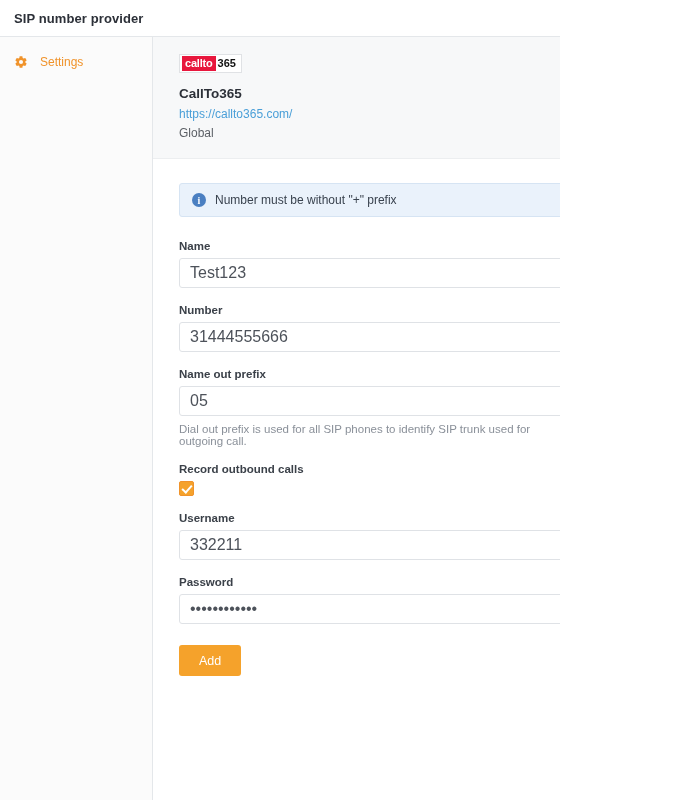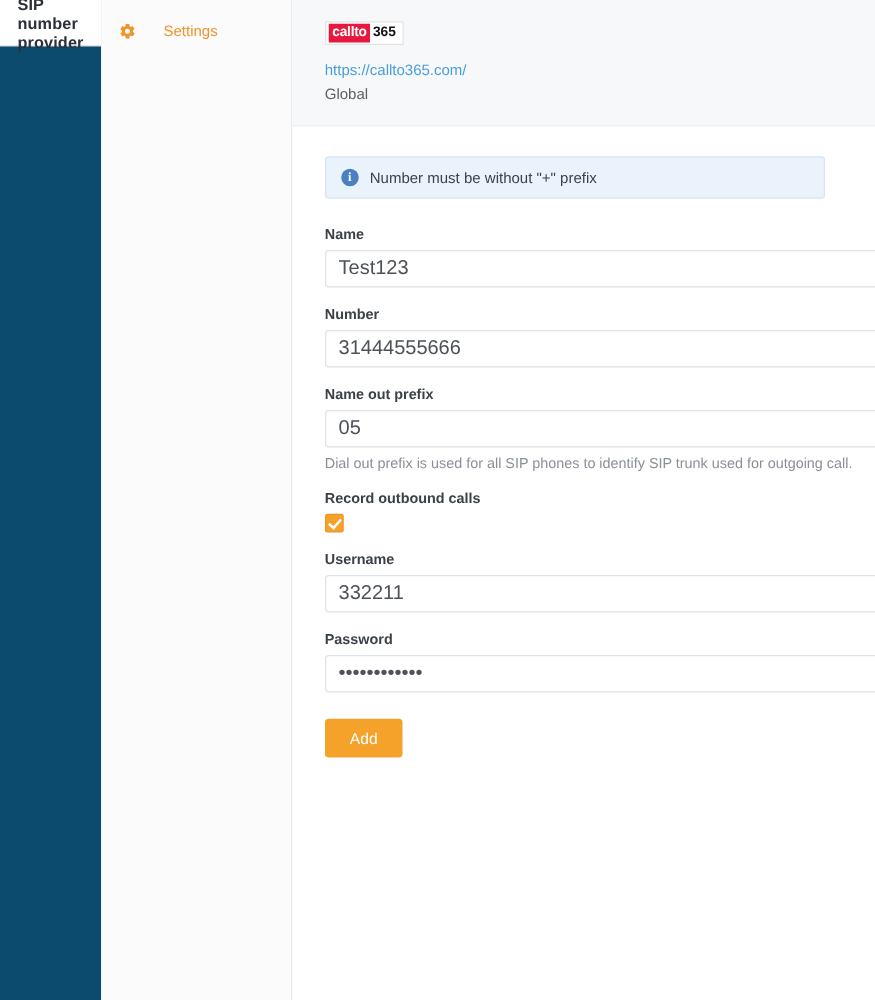--- a/index.html
+++ b/index.html
@@ -8,22 +8,22 @@
     width: 700px; height: 800px;
     background: #ffffff;
     font-family: "Liberation Sans", sans-serif;
     color: #333333;
     overflow: hidden;
   }
   .app {
     width: 560px;
     height: 800px;
     display: flex;
-    flex-direction: row;
-    background: #0c4a6e;
+    flex-direction: column;
+    background: #86efac;
   }
   
   .header {
     height: 37px;
     min-height: 37px;
     background: #ffffff;
     border-bottom: 1px solid #e4e7ea;
     display: flex;
     align-items: center;
     padding: 0 14px;
@@ -45,21 +45,21 @@
   .sidebar {
     width: 153px;
     min-width: 153px;
     background: #fbfbfb;
     border-right: 1px solid #e4e7ea;
     padding-top: 12px;
   }
   .sidebar-item {
     display: flex;
     align-items: center;
-    gap: 22px;
+    gap: 12px;
     padding: 6px 14px;
     cursor: pointer;
   }
   .sidebar-item .gear {
     width: 14px;
     height: 14px;
     display: block;
     flex: 0 0 14px;
   }
   .sidebar-item-label {
@@ -261,20 +261,21 @@
 
     <div class="main">
 
       <div class="provider-card">
         <div class="provider-logo">
           <span class="logo-inner">
             <span class="logo-call">callto</span>
               <span class="logo-365">365</span>
           </span>
         </div>
+        <div class="provider-name">CallTo365</div>
         <a class="provider-url">https://callto365.com/</a>
         <div class="provider-region">Global</div>
       </div>
 
       <div class="form">
 
         <div class="alert">
           <span class="alert-icon">i</span>
           <span class="alert-text">Number must be without "+" prefix</span>
         </div>

